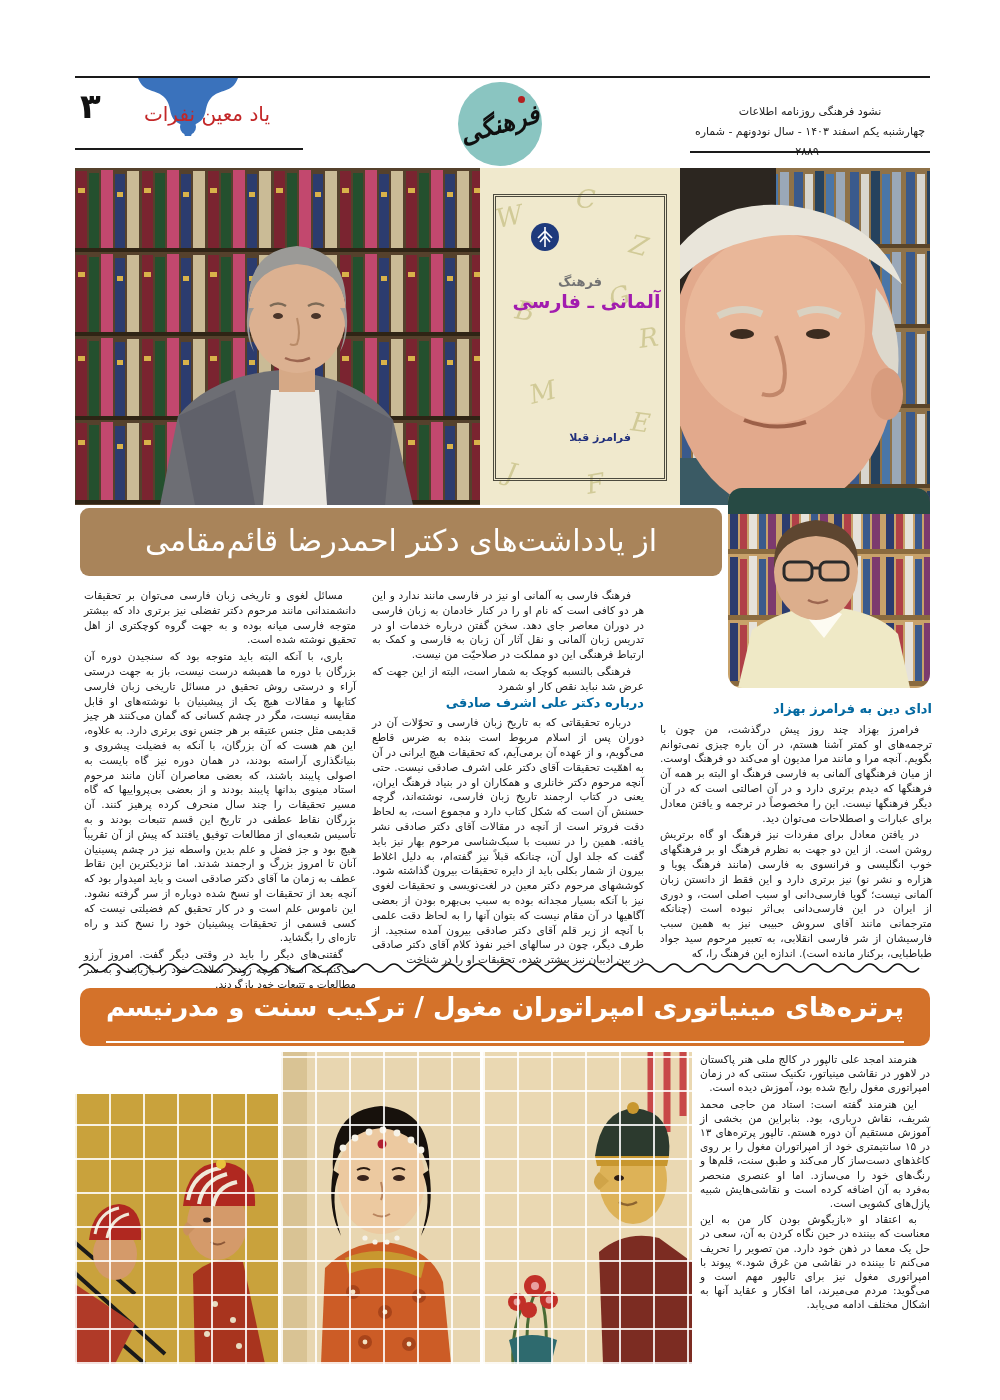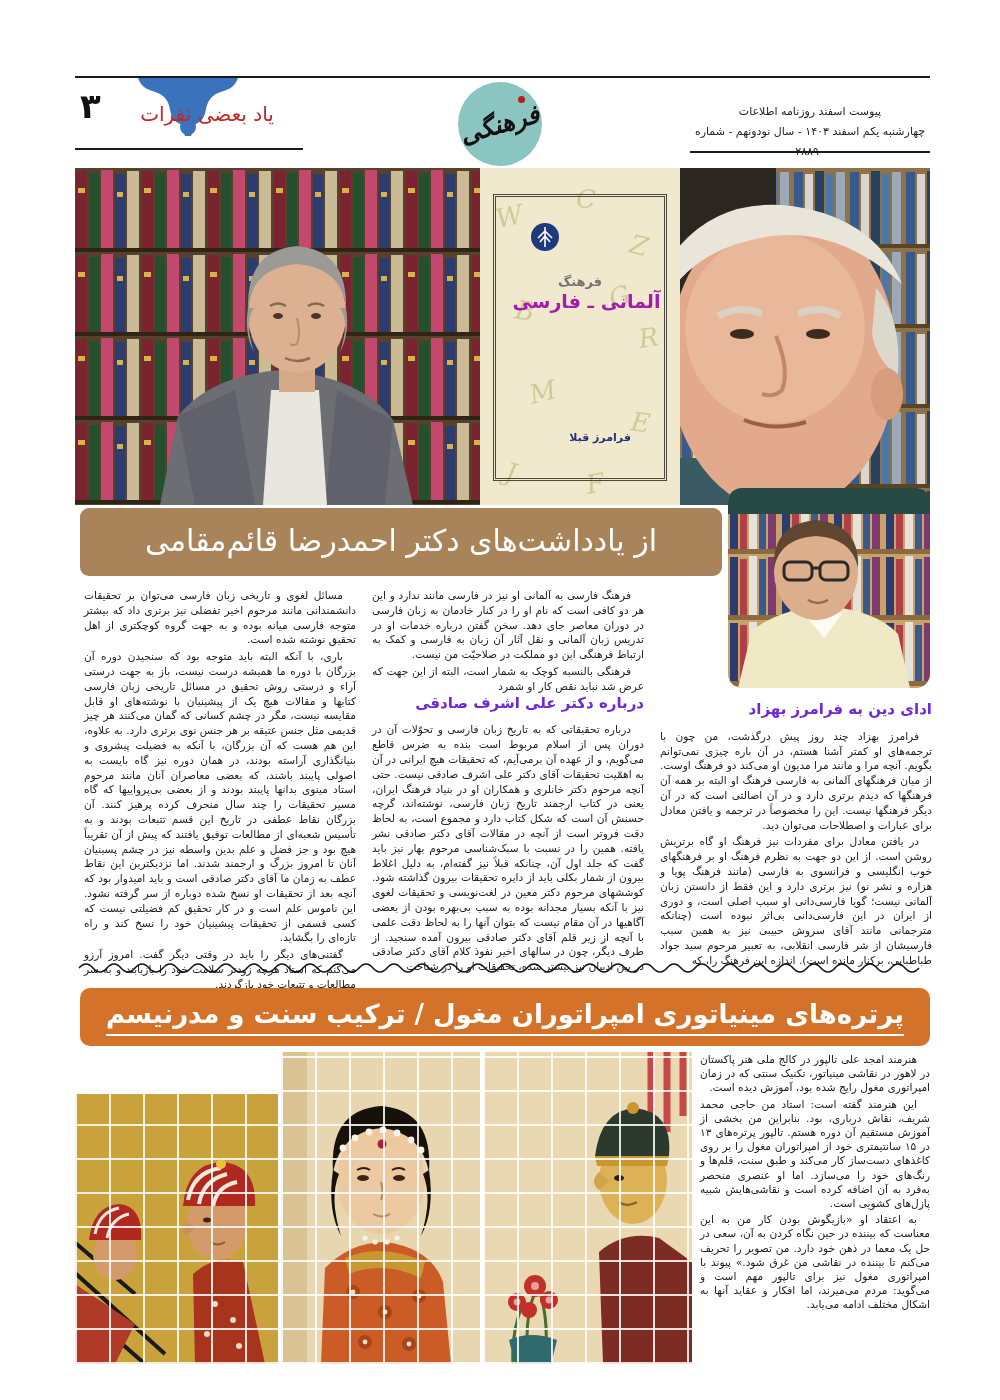--- a/index.html
+++ b/index.html
@@ -43,33 +43,33 @@
                  color:#22307c;font-size:11px;font-weight:bold;}
 
   
   .title-banner{left:80px;top:508px;width:642px;height:68px;background:#a9845a;border-radius:9px;
                 color:#fff;font-weight:normal;font-size:30px;line-height:66px;text-align:center;
                 direction:rtl;white-space:nowrap;overflow:hidden;}
   .small-photo{left:728px;top:488px;width:202px;height:200px;border-radius:14px;overflow:hidden;}
   .col{position:absolute;width:272px;direction:rtl;text-align:justify;
        font-size:10.6px;line-height:14.8px;color:#1c1c1c;}
   .col p{margin:0 0 2px;text-indent:13px;}
-  .col h3{color:#6d28d9;font-size:15px;margin:0 0 12px;font-weight:bold;text-indent:0;}
+  .col h3{color:#0369a1;font-size:13px;margin:0 0 5px;font-weight:bold;text-indent:0;}
   .col-right{left:660px;top:702px;}
   .col-mid{left:372px;top:588px;}
   .col-left{left:84px;top:588px;}
   .col-art2{left:700px;top:1052px;width:230px;line-height:14.2px;}
 
   .wavy{left:78px;top:958px;width:854px;height:18px;}
 
   
   .banner2{left:80px;top:988px;width:850px;height:58px;background:#d4722a;border-radius:10px;
            display:flex;align-items:center;justify-content:center;}
   .banner2 span{color:#fff;font-weight:bold;font-size:26px;direction:rtl;white-space:nowrap;
-                border-bottom:2px solid #fff;padding-bottom:5px;}
+                border-bottom:2px solid #fff;padding-bottom:19px;}
 
   .panel{position:absolute;overflow:hidden;}
   .panel-a{left:75px;top:1094px;width:203px;height:270px;}
   .panel-b{left:281px;top:1052px;width:199px;height:312px;}
   .panel-c{left:483px;top:1052px;width:209px;height:312px;}
   .tilegrid::after{content:"";position:absolute;inset:0;
     background:
       repeating-linear-gradient(90deg, rgba(255,255,255,.85) 0 2px, transparent 2px 34px),
       repeating-linear-gradient(0deg, rgba(255,255,255,.85) 0 2px, transparent 2px 34px);}
 </style>
@@ -82,30 +82,30 @@
 
   <div class="abs ornament">
     <svg width="100" height="58" viewBox="0 0 100 58">
       <path d="M0,0 C6,16 18,10 27,20 C35,29 29,40 42,46 C47,48 50,52 50,52 C50,52 53,48 58,46 C71,40 65,29 73,20 C82,10 94,16 100,0 Z" fill="#3a72bc"></path>
       <circle cx="50" cy="49" r="8" fill="#3a72bc"></circle>
       <circle cx="50" cy="56" r="3.5" fill="#3a72bc"></circle>
     </svg>
   </div>
 
   <div class="abs page-number">۳</div>
-  <div class="abs section-label">یاد بعضی نفرات</div>
+  <div class="abs section-label">یاد معین نفرات</div>
   <div class="abs left-rule"></div>
 
   <div class="abs logo-circle">
     <span class="logo-text">فرهنگی</span>
     <span class="logo-dot"></span>
   </div>
 
   <div class="abs masthead">
-    <div>پیوست اسفند روزنامه اطلاعات</div>
+    <div>نشود فرهنگی روزنامه اطلاعات</div>
     <div>چهارشنبه یکم اسفند ۱۴۰۳ - سال نودونهم - شماره ۲۸۸۹۰</div>
   </div>
   <div class="abs masthead-rule"></div>
 
   <div class="abs main-photo">
 
     <div class="seg seg-left">
       <svg width="405" height="337" viewBox="0 0 405 337">
         <defs>
           <pattern id="shelf1" width="66" height="84" patternUnits="userSpaceOnUse">
@@ -232,21 +232,21 @@
   </div>
 
   <div class="col col-mid">
     <p>فرهنگ فارسی به آلمانی او نیز در فارسی مانند ندارد و این هر دو کافی است که نام او را در کنار خادمان به زبان فارسی در دوران معاصر جای دهد. سخن گفتن درباره خدمات او در تدریس زبان آلمانی و نقل آثار آن زبان به فارسی و کمک به ارتباط فرهنگی این دو مملکت در صلاحیّت من نیست.</p>
     <p>فرهنگی بالنسبه کوچک به شمار است، البته از این جهت که عرض شد نباید نقص کار او شمرد</p>
     <h3>درباره دکتر علی اشرف صادقی</h3>
     <p>درباره تحقیقاتی که به تاریخ زبان فارسی و تحوّلات آن در دوران پس از اسلام مربوط است بنده به ضرس قاطع می‌گویم، و از عهده آن برمی‌آیم، که تحقیقات هیچ ایرانی در آن به اهمّیت تحقیقات آقای دکتر علی اشرف صادقی نیست. حتی آنچه مرحوم دکتر خانلری و همکاران او در بنیاد فرهنگ ایران، یعنی در کتاب ارجمند تاریخ زبان فارسی، نوشته‌اند، گرچه حسنش آن است که شکل کتاب دارد و مجموع است، به لحاظ دقت فروتر است از آنچه در مقالات آقای دکتر صادقی نشر یافته. همین را در نسبت با سبک‌شناسی مرحوم بهار نیز باید گفت که جلد اول آن، چنانکه قبلاً نیز گفته‌ام، به دلیل اغلاط بیرون از شمار بکلی باید از دایره تحقیقات بیرون گذاشته شود. کوششهای مرحوم دکتر معین در لغت‌نویسی و تحقیقات لغوی نیز با آنکه بسیار مجدانه بوده به سبب بی‌بهره بودن از بعضی آگاهیها در آن مقام نیست که بتوان آنها را به لحاظ دقت علمی با آنچه از زیر قلم آقای دکتر صادقی بیرون آمده سنجید. از طرف دیگر، چون در سالهای اخیر نفوذ کلام آقای دکتر صادقی در بین ادیبان نیز بیشتر شده، تحقیقات او را در شناخت</p>
   </div>
 
   <div class="col col-left">
-    <p>مسائل لغوی و تاریخی زبان فارسی می‌توان بر تحقیقات دانشمندانی مانند مرحوم اخیر تفضلی نیز برتری داد که بیشتر متوجه فارسی میانه بوده و به جهت گروه کوچکتری از اهل تحقیق نوشته شده است.</p>
+    <p>مسائل لغوی و تاریخی زبان فارسی می‌توان بر تحقیقات دانشمندانی مانند مرحوم دکتر تفضلی نیز برتری داد که بیشتر متوجه فارسی میانه بوده و به جهت گروه کوچکتری از اهل تحقیق نوشته شده است.</p>
     <p>باری، با آنکه البته باید متوجه بود که سنجیدن دوره آن بزرگان با دوره ما همیشه درست نیست، باز به جهت درستی آراء و درستی روش تحقیق در مسائل تاریخی زبان فارسی کتابها و مقالات هیچ یک از پیشینیان با نوشته‌های او قابل مقایسه نیست، مگر در چشم کسانی که گمان می‌کنند هر چیز قدیمی مثل جنس عتیقه بر هر جنس نوی برتری دارد. به علاوه، این هم هست که آن بزرگان، با آنکه به فضیلت پیشروی و بنیانگذاری آراسته بودند، در همان دوره نیز گاه بایست به اصولی پایبند باشند، که بعضی معاصران آنان مانند مرحوم استاد مینوی بدانها پایبند بودند و از بعضی بی‌پرواییها که گاه مسیر تحقیقات را چند سال منحرف کرده پرهیز کنند. آن بزرگان نقاط عطفی در تاریخ این قسم تتبعات بودند و به تأسیس شعبه‌ای از مطالعات توفیق یافتند که پیش از آن تقریباً هیچ بود و جز فضل و علم بدین واسطه نیز در چشم پسینیان آنان تا امروز بزرگ و ارجمند شدند. اما نزدیکترین این نقاط عطف به زمان ما آقای دکتر صادقی است و باید امیدوار بود که آنچه بعد از تحقیقات او نسخ شده دوباره از سر گرفته نشود. این ناموس علم است و در کار تحقیق کم فضیلتی نیست که کسی قسمی از تحقیقات پیشینیان خود را نسخ کند و راه تازه‌ای را بگشاید.</p>
     <p>گفتنی‌های دیگر را باید در وقتی دیگر گفت. امروز آرزو می‌کنم که استاد هرچه زودتر سلامت خود را بازیابند و به سر مطالعات و تتبعات خود بازگردند.</p>
   </div>
 
   <svg class="abs wavy" viewBox="0 0 854 18" preserveAspectRatio="none">
     <path d="M1 10 q7 -8 14 0 t14 0 t14 0 t14 0 t14 0 t14 0 t14 0 t14 0 t14 0 t14 0 t14 0 t14 0 t14 0 t14 0 t14 0 t14 0 t14 0 t14 0 t14 0 t14 0 t14 0 t14 0 t14 0 t14 0 t14 0 t14 0 t14 0 t14 0 t14 0 t14 0 t14 0 t14 0 t14 0 t14 0 t14 0 t14 0 t14 0 t14 0 t14 0 t14 0 t14 0 t14 0 t14 0 t14 0 t14 0 t14 0 t14 0 t14 0 t14 0 t14 0 t14 0 t14 0 t14 0 t14 0 t14 0 t14 0 t14 0 t14 0 t14 0 t14 0" fill="none" stroke="#111" stroke-width="1.6"></path>
   </svg>
 
   <div class="abs banner2">
     <span>پرتره‌های مینیاتوری امپراتوران مغول / ترکیب سنت و مدرنیسم</span>

